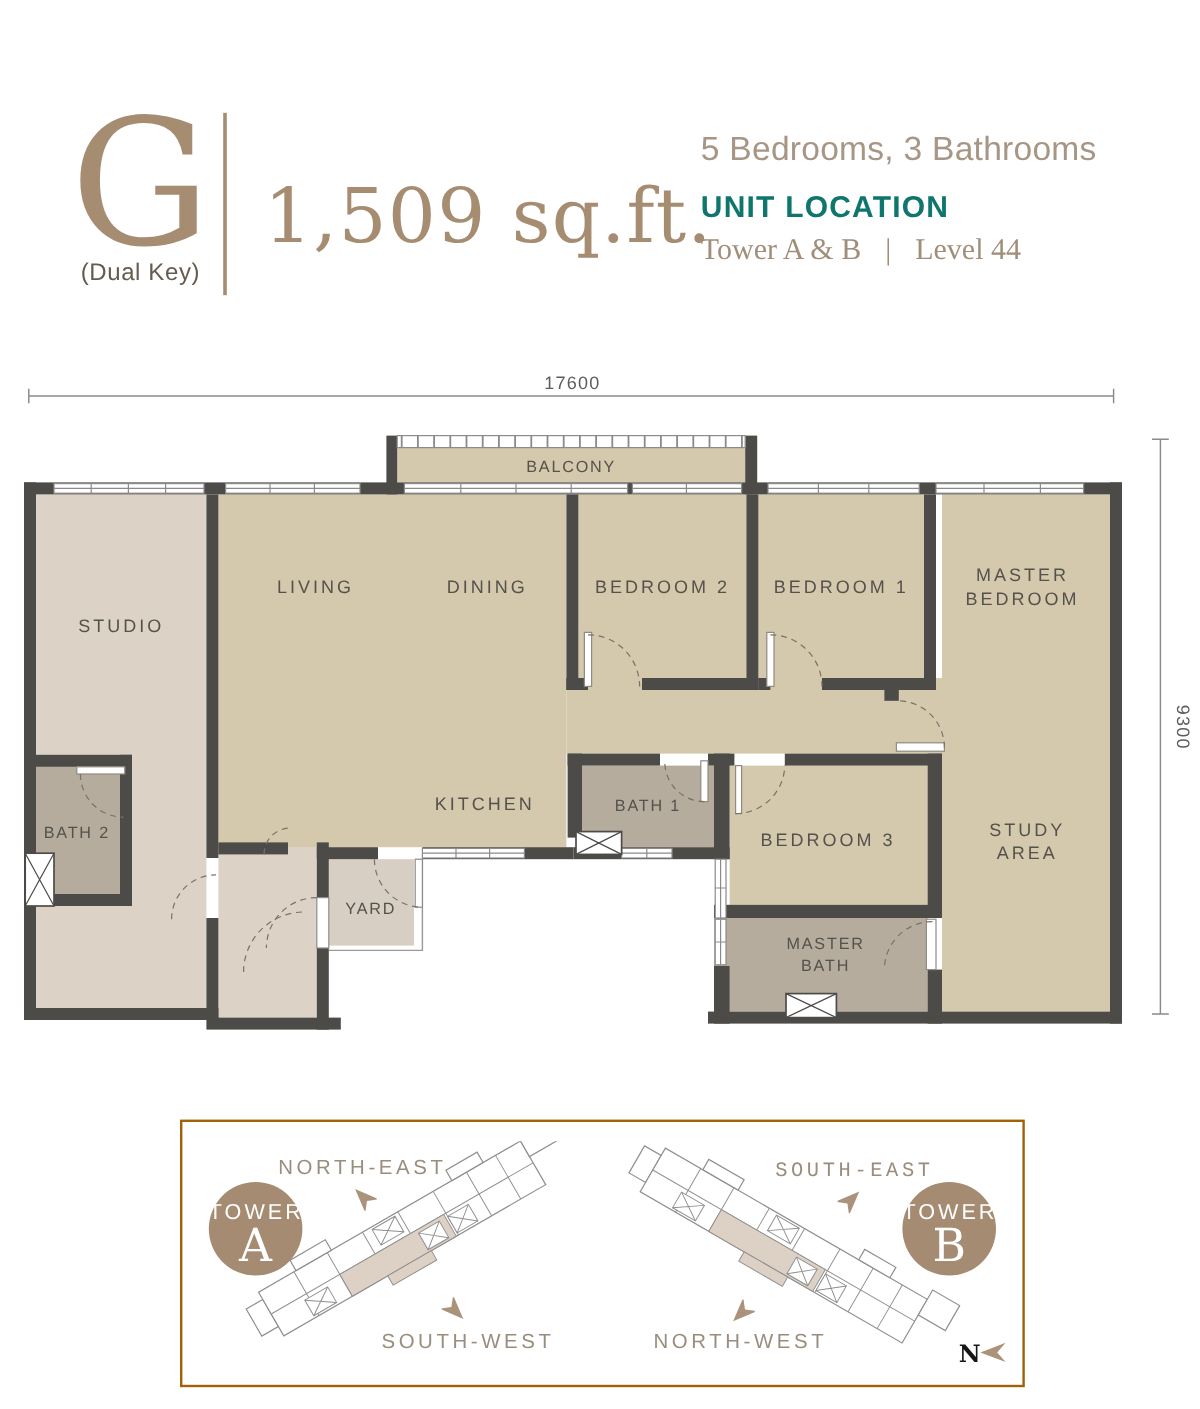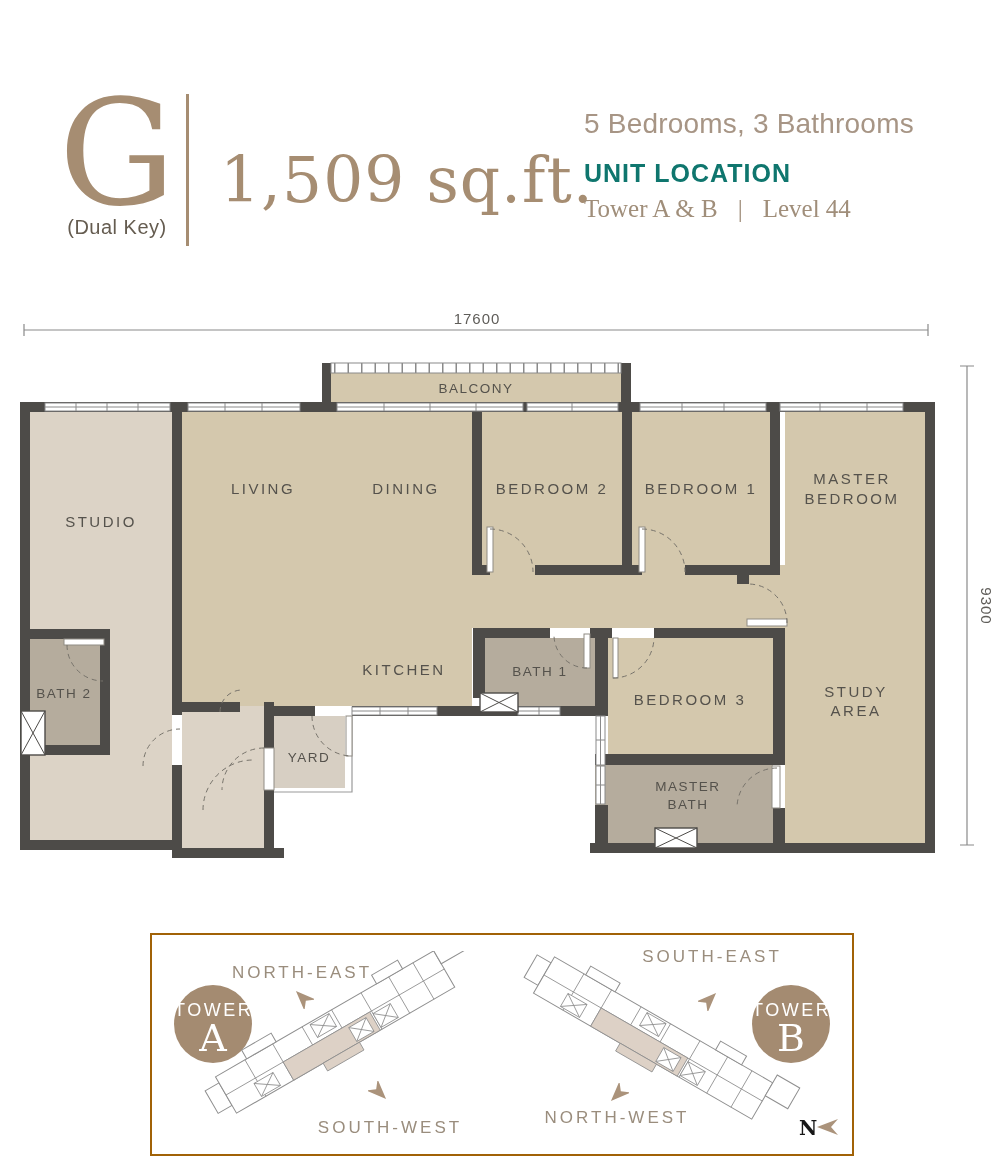--- a/index.html
+++ b/index.html
@@ -270,23 +270,23 @@
             <path d="M30 4 l22 15 M52 4 l-22 15" fill="none"></path>
         </g>
       </g>
     </svg>
 
     <svg class="abs" style="left:216px;top:146px;" width="22" height="22">
       <g transform="rotate(45 11 11)">
           <path d="M1 3 L21 11 L1 19 L7 11 Z" fill="#ab937b"></path>
         </g>
     </svg>
-    <div class="dir-label" style="left:138px;top:173px;margin-top:10px;">SOUTH-WEST</div>
-
-    <div class="dir-label" style="left:460px;top:12px;">SOUTH-EAST</div>
+    <div class="dir-label" style="left:138px;top:173px;">SOUTH-WEST</div>
+
+    <div class="dir-label" style="left:460px;top:32px;font-family:Liberation Mono, monospace;">SOUTH-EAST</div>
     <svg class="abs" style="left:546px;top:54px;" width="22" height="22">
       <g transform="rotate(-45 11 11)">
           <path d="M1 3 L21 11 L1 19 L7 11 Z" fill="#ab937b"></path>
         </g>
     </svg>
     <div class="tower-circle" style="left:600px;top:50px;">
       <div class="tc-word">TOWER</div>
       <div class="tc-letter">B</div>
     </div>
 

